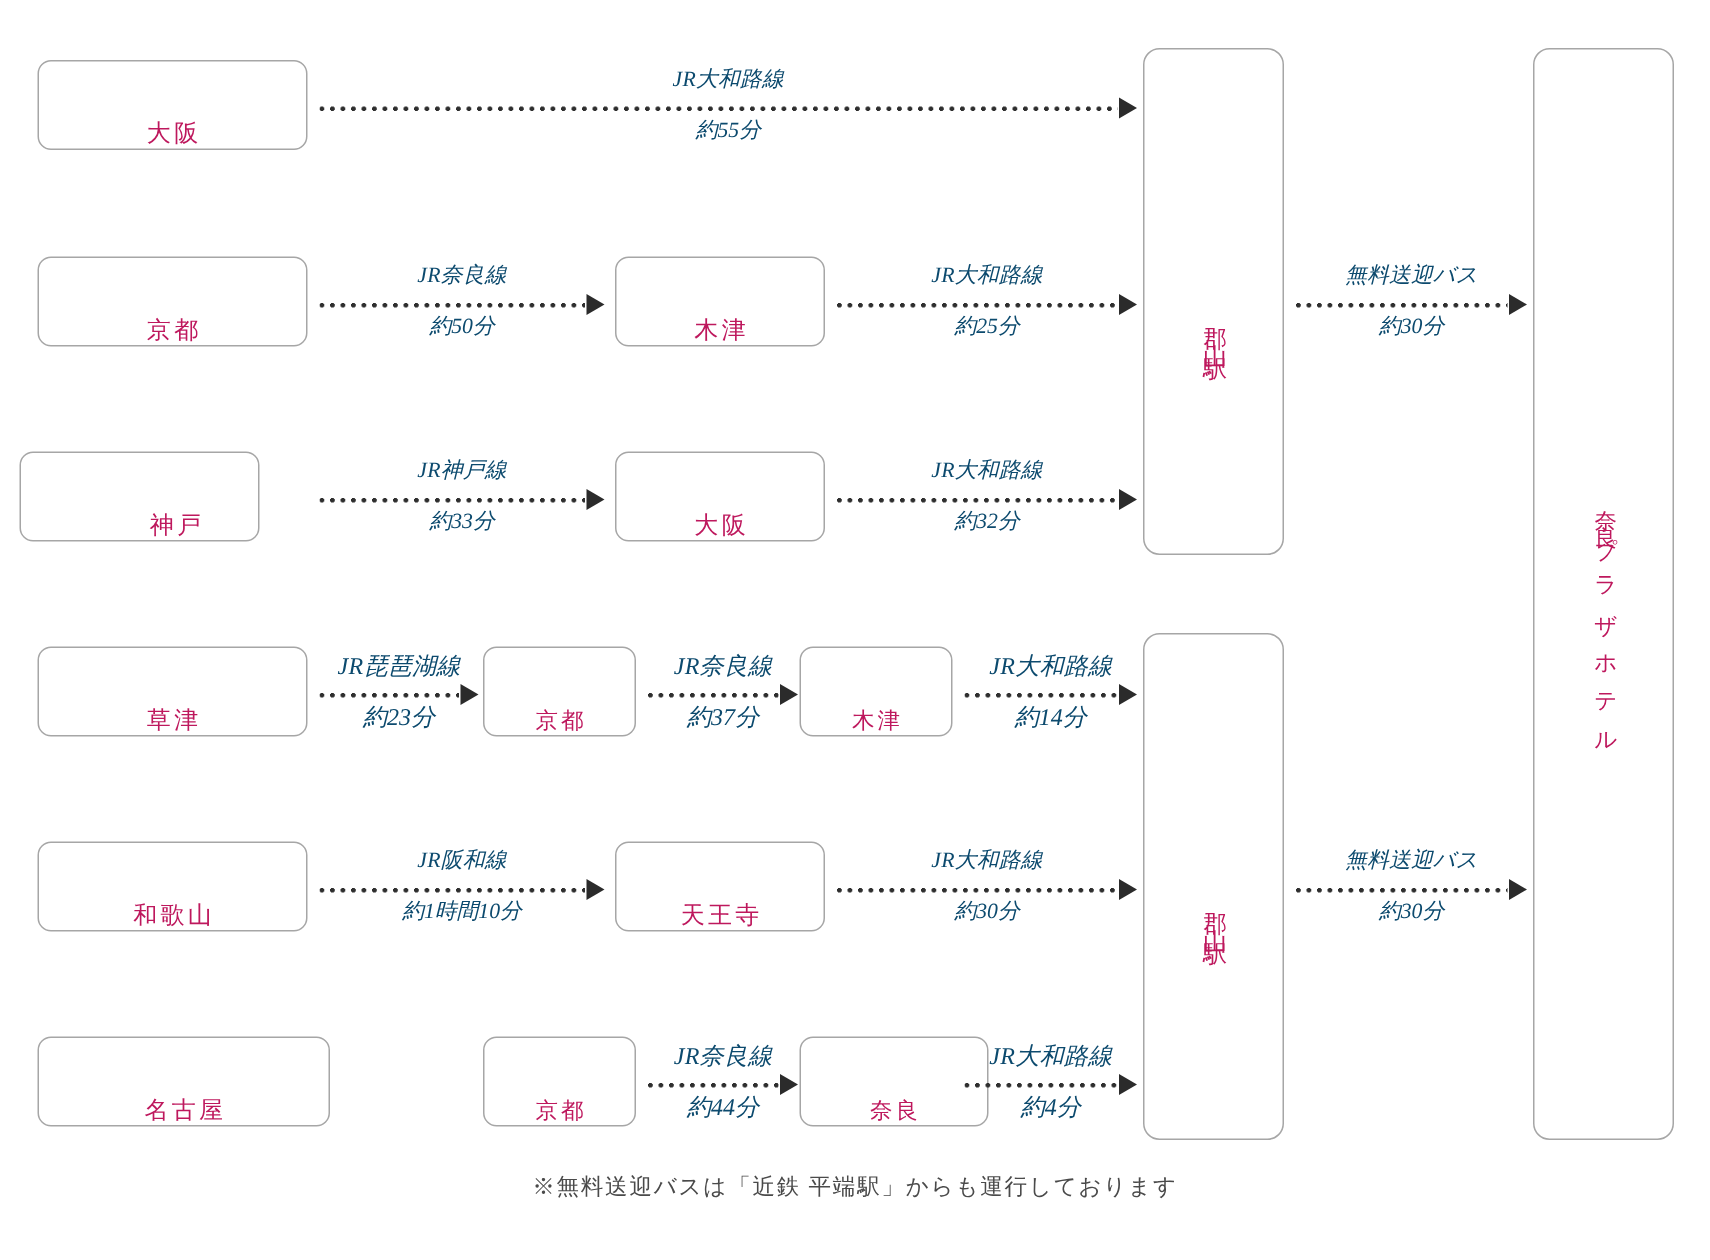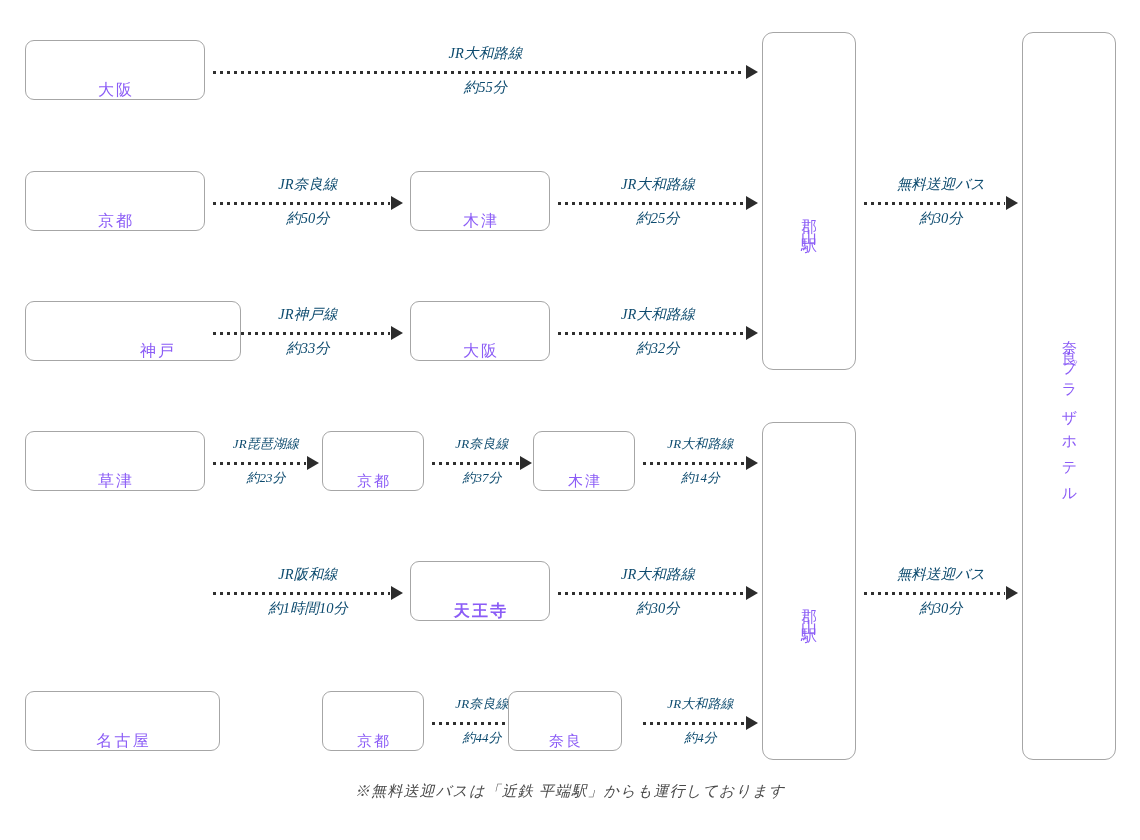--- a/index.html
+++ b/index.html
@@ -31,21 +31,21 @@
     background: #ffffff;
     display: flex;
     align-items: center;
     justify-content: center;
     text-align: center;
   }
   .node .node-label {
     font-size: 16px;
     letter-spacing: 0.14em;
     text-indent: 0.14em;
-    color: #8b5cf6;
+    color: #be185d;
     line-height: 1.2;
     white-space: nowrap;
     margin-top: 40px;
   }
   .node.narrow .node-label { font-size: 15px; }
 
   
   .node.vertical {
     border-radius: 11px;
   }
@@ -110,33 +110,32 @@
     font-style: italic;
     font-size: 14.5px;
     letter-spacing: 0.01em;
   }
   .conn .cap-bottom {
     top: 32px;
     font-style: italic;
     font-size: 14.5px;
   }
   .conn.tight .cap-top,
-  .conn.tight .cap-bottom { font-size: 13px; }
+  .conn.tight .cap-bottom { font-size: 16px; }
 
   
   .footnote {
     position: absolute;
     left: 0;
     right: 0;
     top: 782px;
     text-align: center;
     font-size: 15px;
     letter-spacing: 0.08em;
     color: #4a4a4a;
-    font-style: italic;
   }
 </style>
 </head>
 <body>
 
 <div id="diagram">
 
   <div class="node" style="left:25px; top:40px; width:180px; height:60px;">
     <span class="node-label">大阪</span>
   </div>
@@ -165,21 +164,21 @@
   </div>
   <div class="conn" style="left:558px; top:179px; width:200px;">
     <span class="cap-top">JR大和路線</span>
     <span class="line-row">
       <span class="dots"></span>
       <span class="arrow-head"></span>
     </span>
     <span class="cap-bottom">約25分</span>
   </div>
 
-  <div class="node" style="left:25px; top:301px; width:216px; height:60px;padding-left:48px;">
+  <div class="node" style="left:13px; top:301px; width:160px; height:60px;padding-left:48px;">
     <span class="node-label">神戸</span>
   </div>
   <div class="conn" style="left:213px; top:309px; width:190px;">
     <span class="cap-top">JR神戸線</span>
     <span class="line-row">
       <span class="dots"></span>
       <span class="arrow-head"></span>
     </span>
     <span class="cap-bottom">約33分</span>
   </div>
@@ -222,29 +221,32 @@
   </div>
   <div class="conn tight" style="left:643px; top:439px; width:115px;">
     <span class="cap-top">JR大和路線</span>
     <span class="line-row">
       <span class="dots"></span>
       <span class="arrow-head"></span>
     </span>
     <span class="cap-bottom">約14分</span>
   </div>
 
+  <div class="node" style="left:25px; top:561px; width:180px; height:60px;">
+    <span class="node-label">和歌山</span>
+  </div>
   <div class="conn" style="left:213px; top:569px; width:190px;">
     <span class="cap-top">JR阪和線</span>
     <span class="line-row">
       <span class="dots"></span>
       <span class="arrow-head"></span>
     </span>
     <span class="cap-bottom">約1時間10分</span>
   </div>
-  <div class="node" style="left:410px; top:561px; width:140px; height:60px;font-weight:bold;">
+  <div class="node" style="left:410px; top:561px; width:140px; height:60px;">
     <span class="node-label">天王寺</span>
   </div>
   <div class="conn" style="left:558px; top:569px; width:200px;">
     <span class="cap-top">JR大和路線</span>
     <span class="line-row">
       <span class="dots"></span>
       <span class="arrow-head"></span>
     </span>
     <span class="cap-bottom">約30分</span>
   </div>
@@ -256,21 +258,21 @@
     <span class="node-label">京都</span>
   </div>
   <div class="conn tight" style="left:432px; top:699px; width:100px;">
     <span class="cap-top">JR奈良線</span>
     <span class="line-row">
       <span class="dots"></span>
       <span class="arrow-head"></span>
     </span>
     <span class="cap-bottom">約44分</span>
   </div>
-  <div class="node narrow" style="left:508px; top:691px; width:114px; height:60px;justify-content:center;">
+  <div class="node narrow" style="left:533px; top:691px; width:126px; height:60px;justify-content:center;">
     <span class="node-label">奈良</span>
   </div>
   <div class="conn tight" style="left:643px; top:699px; width:115px;">
     <span class="cap-top">JR大和路線</span>
     <span class="line-row">
       <span class="dots"></span>
       <span class="arrow-head"></span>
     </span>
     <span class="cap-bottom">約4分</span>
   </div>

